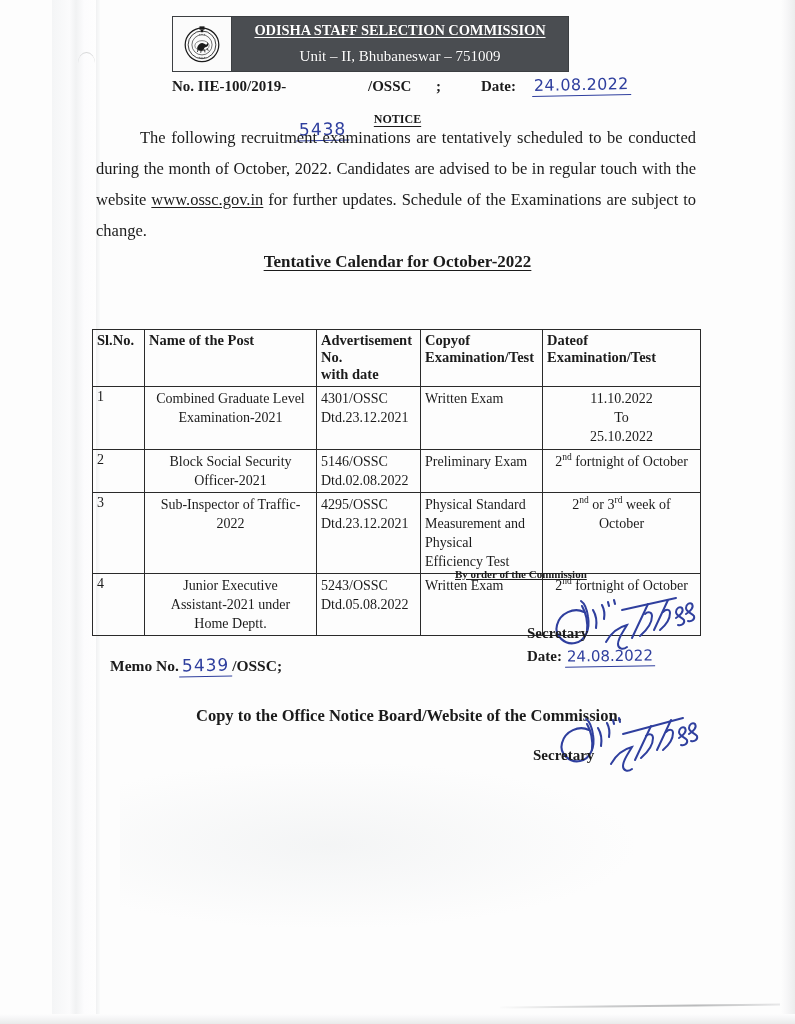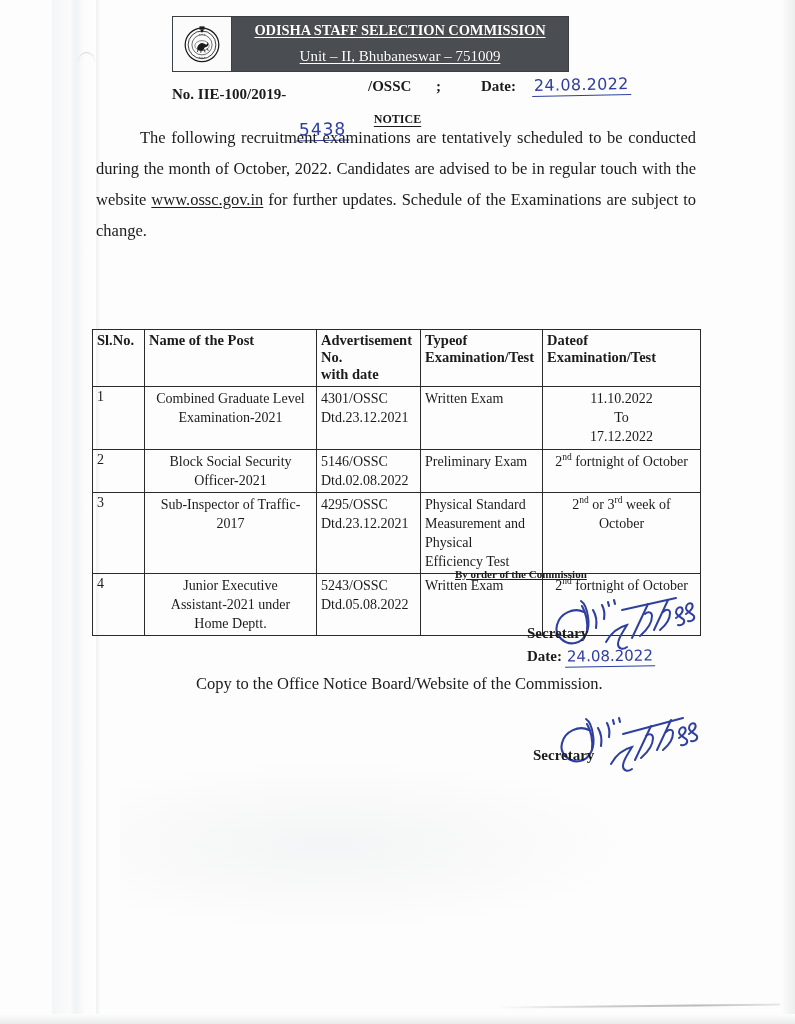--- a/index.html
+++ b/index.html
@@ -115,37 +115,36 @@
     letter-spacing: -0.1px;
     text-decoration: underline;
     text-underline-offset: 2px;
     white-space: nowrap;
     text-shadow: 0 0 1px rgba(0,0,0,0.5);
   }
   .lh-line2 {
     color: #ffffff;
     font-size: 15px;
     margin-top: 9px;
-    text-decoration: underline;
     text-underline-offset: 2px;
     white-space: nowrap;
     text-shadow: 0 0 1px rgba(0,0,0,0.5);
   }
 
   
   .ref-line {
     position: absolute;
     left: 172px; top: 78px;
     width: 470px;
     height: 22px;
     font-weight: bold;
     font-size: 15px;
     white-space: nowrap;
   }
-  .ref-no { position: absolute; left: 0; top: 8px; text-align: center; }
+  .ref-no { position: absolute; left: 0; top: 0; text-align: center; }
   .ref-semicolon { position: absolute; left: 264px; top: 0; }
   .ref-date-label { position: absolute; left: 309px; top: 0; }
   .hw {
     font-family: "DejaVu Sans", sans-serif;
     color: #2f3f9e;
     font-weight: normal;
   }
   .hw-num {
     position: absolute;
     left: 124px; top: -3px;
@@ -307,23 +306,24 @@
     font-size: 17px;
     letter-spacing: 1px;
     border-bottom: 1.5px solid #2f3f9e;
     padding: 0 3px 1px 3px;
     display: inline-block;
     transform: rotate(-1deg);
   }
 
   .copy-line {
     position: absolute;
-    left: 196px; top: 674px;
+    left: 196px; top: 706px;
     font-size: 16.5px;
     white-space: nowrap;
+    font-weight: bold;
   }
   .secretary2 {
     position: absolute;
     left: 533px; top: 747px;
     font-weight: bold;
     font-size: 15px;
   }
 
   
   .sig {
@@ -377,20 +377,21 @@
     <span class="ref-date-label">Date:</span>
     <span class="hw hw-date">24.08.2022</span>
   </div>
 
   <div class="notice-heading">NOTICE</div>
 
   <div class="body-para">
     <span>The following recruitment examinations are tentatively scheduled to be conducted during the month of October, 2022. Candidates are advised to be in regular touch with the website </span><span class="site">www.ossc.gov.in</span><span> for further updates. Schedule of the Examinations are subject to change.</span>
   </div>
 
+  <div class="calendar-title">Tentative Calendar for October-2022</div>
 
   <div class="tbl-wrap">
     <table class="cal">
       <colgroup>
         <col class="c-sl">
           <col class="c-post">
           <col class="c-adv">
           <col class="c-type">
           <col class="c-date">
       </colgroup>
@@ -401,21 +402,21 @@
           </th>
           <th>
             <span class="th-just2">Name of the Post</span>
           </th>
           <th>
             <span class="th-just2">Advertisement</span>
             <span class="th-just2">No.</span>
             <span class="th-just2">with date</span>
           </th>
           <th>
-            <span class="th-just"><span>Type</span><span>of</span></span>
+            <span class="th-just"><span>Copy</span><span>of</span></span>
             <span class="th-just2">Examination/Test</span>
           </th>
           <th>
             <span class="th-just"><span>Date</span><span>of</span></span>
             <span class="th-just2">Examination/Test</span>
           </th>
         </tr>
       </thead>
       <tbody>
 
@@ -426,21 +427,21 @@
             <span>Examination-2021</span>
           </td>
           <td class="adv">
             <span>4301/OSSC</span><br>
             <span>Dtd.23.12.2021</span>
           </td>
           <td class="type">Written Exam</td>
           <td class="date">
             <span>11.10.2022</span><br>
             <span>To</span><br>
-            <span>17.12.2022</span>
+            <span>25.10.2022</span>
           </td>
         </tr>
 
         <tr class="r2">
           <td class="sl">2</td>
           <td class="post">
             <span>Block Social Security</span><br>
             <span>Officer-2021</span>
           </td>
           <td class="adv">
@@ -448,21 +449,21 @@
             <span>Dtd.02.08.2022</span>
           </td>
           <td class="type">Preliminary Exam</td>
           <td class="date"><span>2</span><sup>nd</sup><span> fortnight of October</span></td>
         </tr>
 
         <tr class="r3">
           <td class="sl">3</td>
           <td class="post">
             <span>Sub-Inspector of Traffic-</span><br>
-            <span>2017</span>
+            <span>2022</span>
           </td>
           <td class="adv">
             <span>4295/OSSC</span><br>
             <span>Dtd.23.12.2021</span>
           </td>
           <td class="type">
             <span>Physical Standard</span><br>
             <span>Measurement and</span><br>
             <span>Physical</span><br>
             <span>Efficiency  Test</span>
@@ -508,20 +509,21 @@
       <path d="M112,34 c6,-5 10,-11 10,-17 c0,-4 -4,-4 -7,-1"></path>
       <path d="M120,4 l-14,30"></path>
       <path d="M128,22 c5,-3 8,-7 6,-10 c-2,-2 -6,0 -6,4 c0,4 6,5 8,8 c1,3 -2,6 -6,5"></path>
       <path d="M138,18 c5,-3 8,-7 6,-10 c-2,-2 -6,0 -6,4 c0,4 6,5 8,8 c1,3 -2,6 -6,5"></path>
     </g>
   </svg>
 
   <div class="secretary1">Secretary</div>
   <div class="date2"><span>Date:</span><span class="hw-date2">24.08.2022</span></div>
 
+  <div class="memo-line"><span>Memo No.</span><span class="hw-memo">5439</span><span>/OSSC;</span></div>
 
   <div class="copy-line">Copy to the Office Notice Board/Website of the Commission.</div>
 
   <svg class="sig sig2" width="150" height="62" viewBox="0 0 150 62">
     <g fill="none" stroke="#2f3f9e" stroke-width="2.1" stroke-linecap="round">
       <path d="M36,16 c-10,-5 -24,1 -27,13 c-3,11 8,20 18,18 c11,-2 15,-15 13,-26 c-1,-8 -4,-14 -7,-16"></path>
       <path d="M34,10 c4,7 6,17 5,26"></path>
       <path d="M45,14 c3,5 4,12 3,18"></path>
       <path d="M54,9 c2,4 3,9 2,14"></path>
       <path d="M60,6 l1,4"></path>

